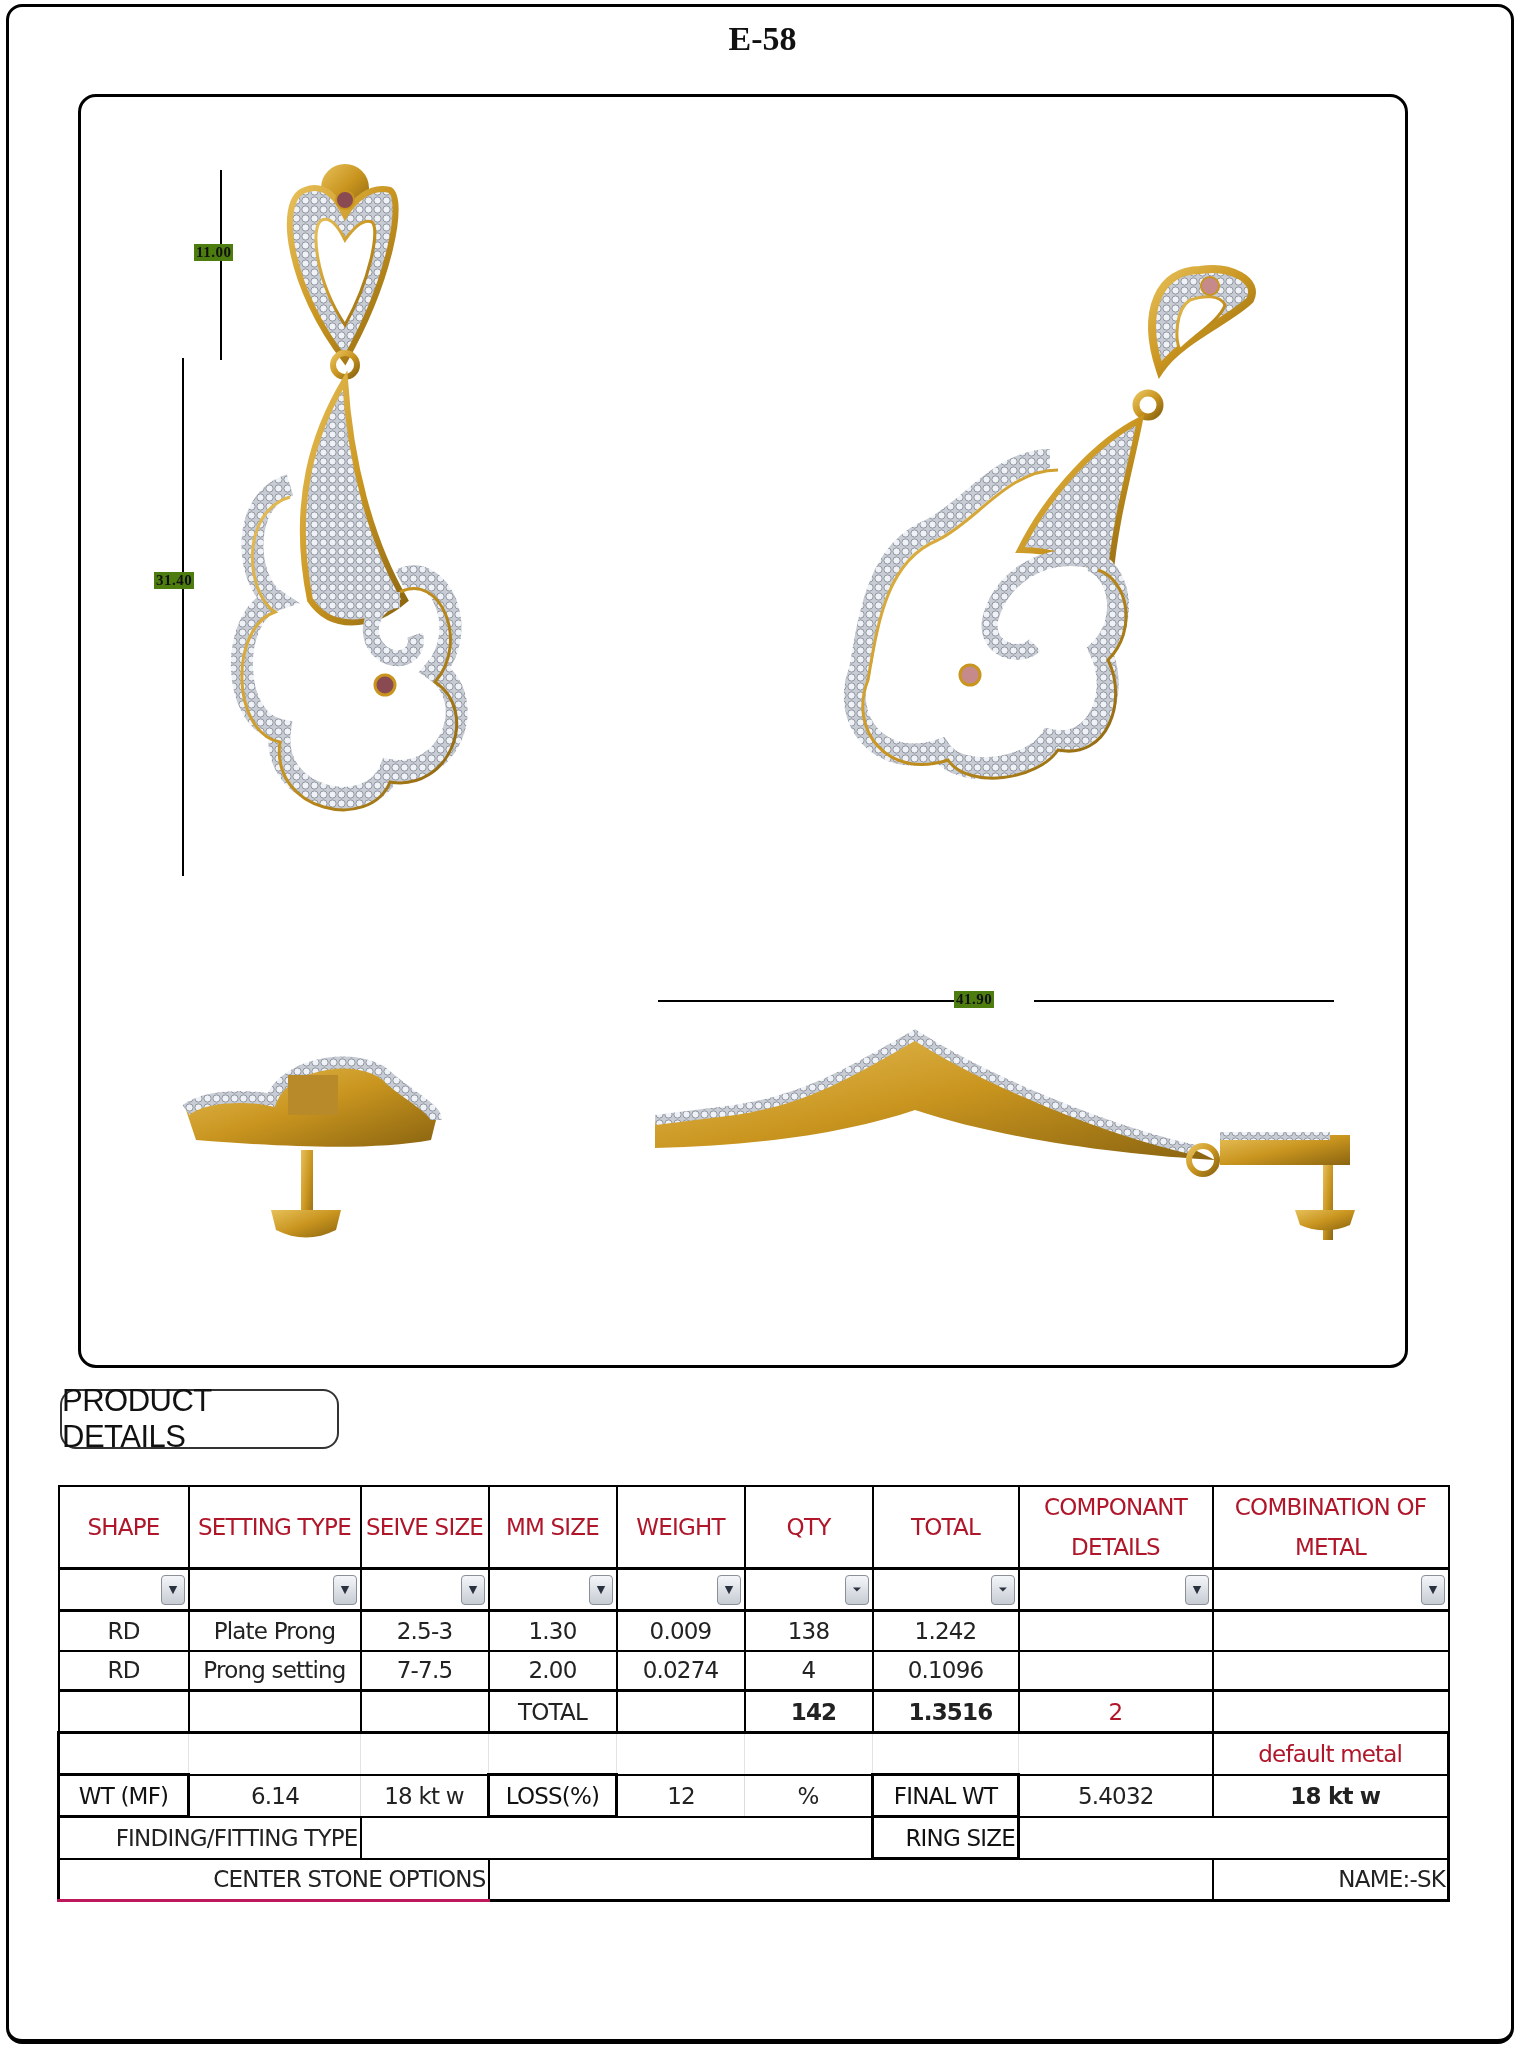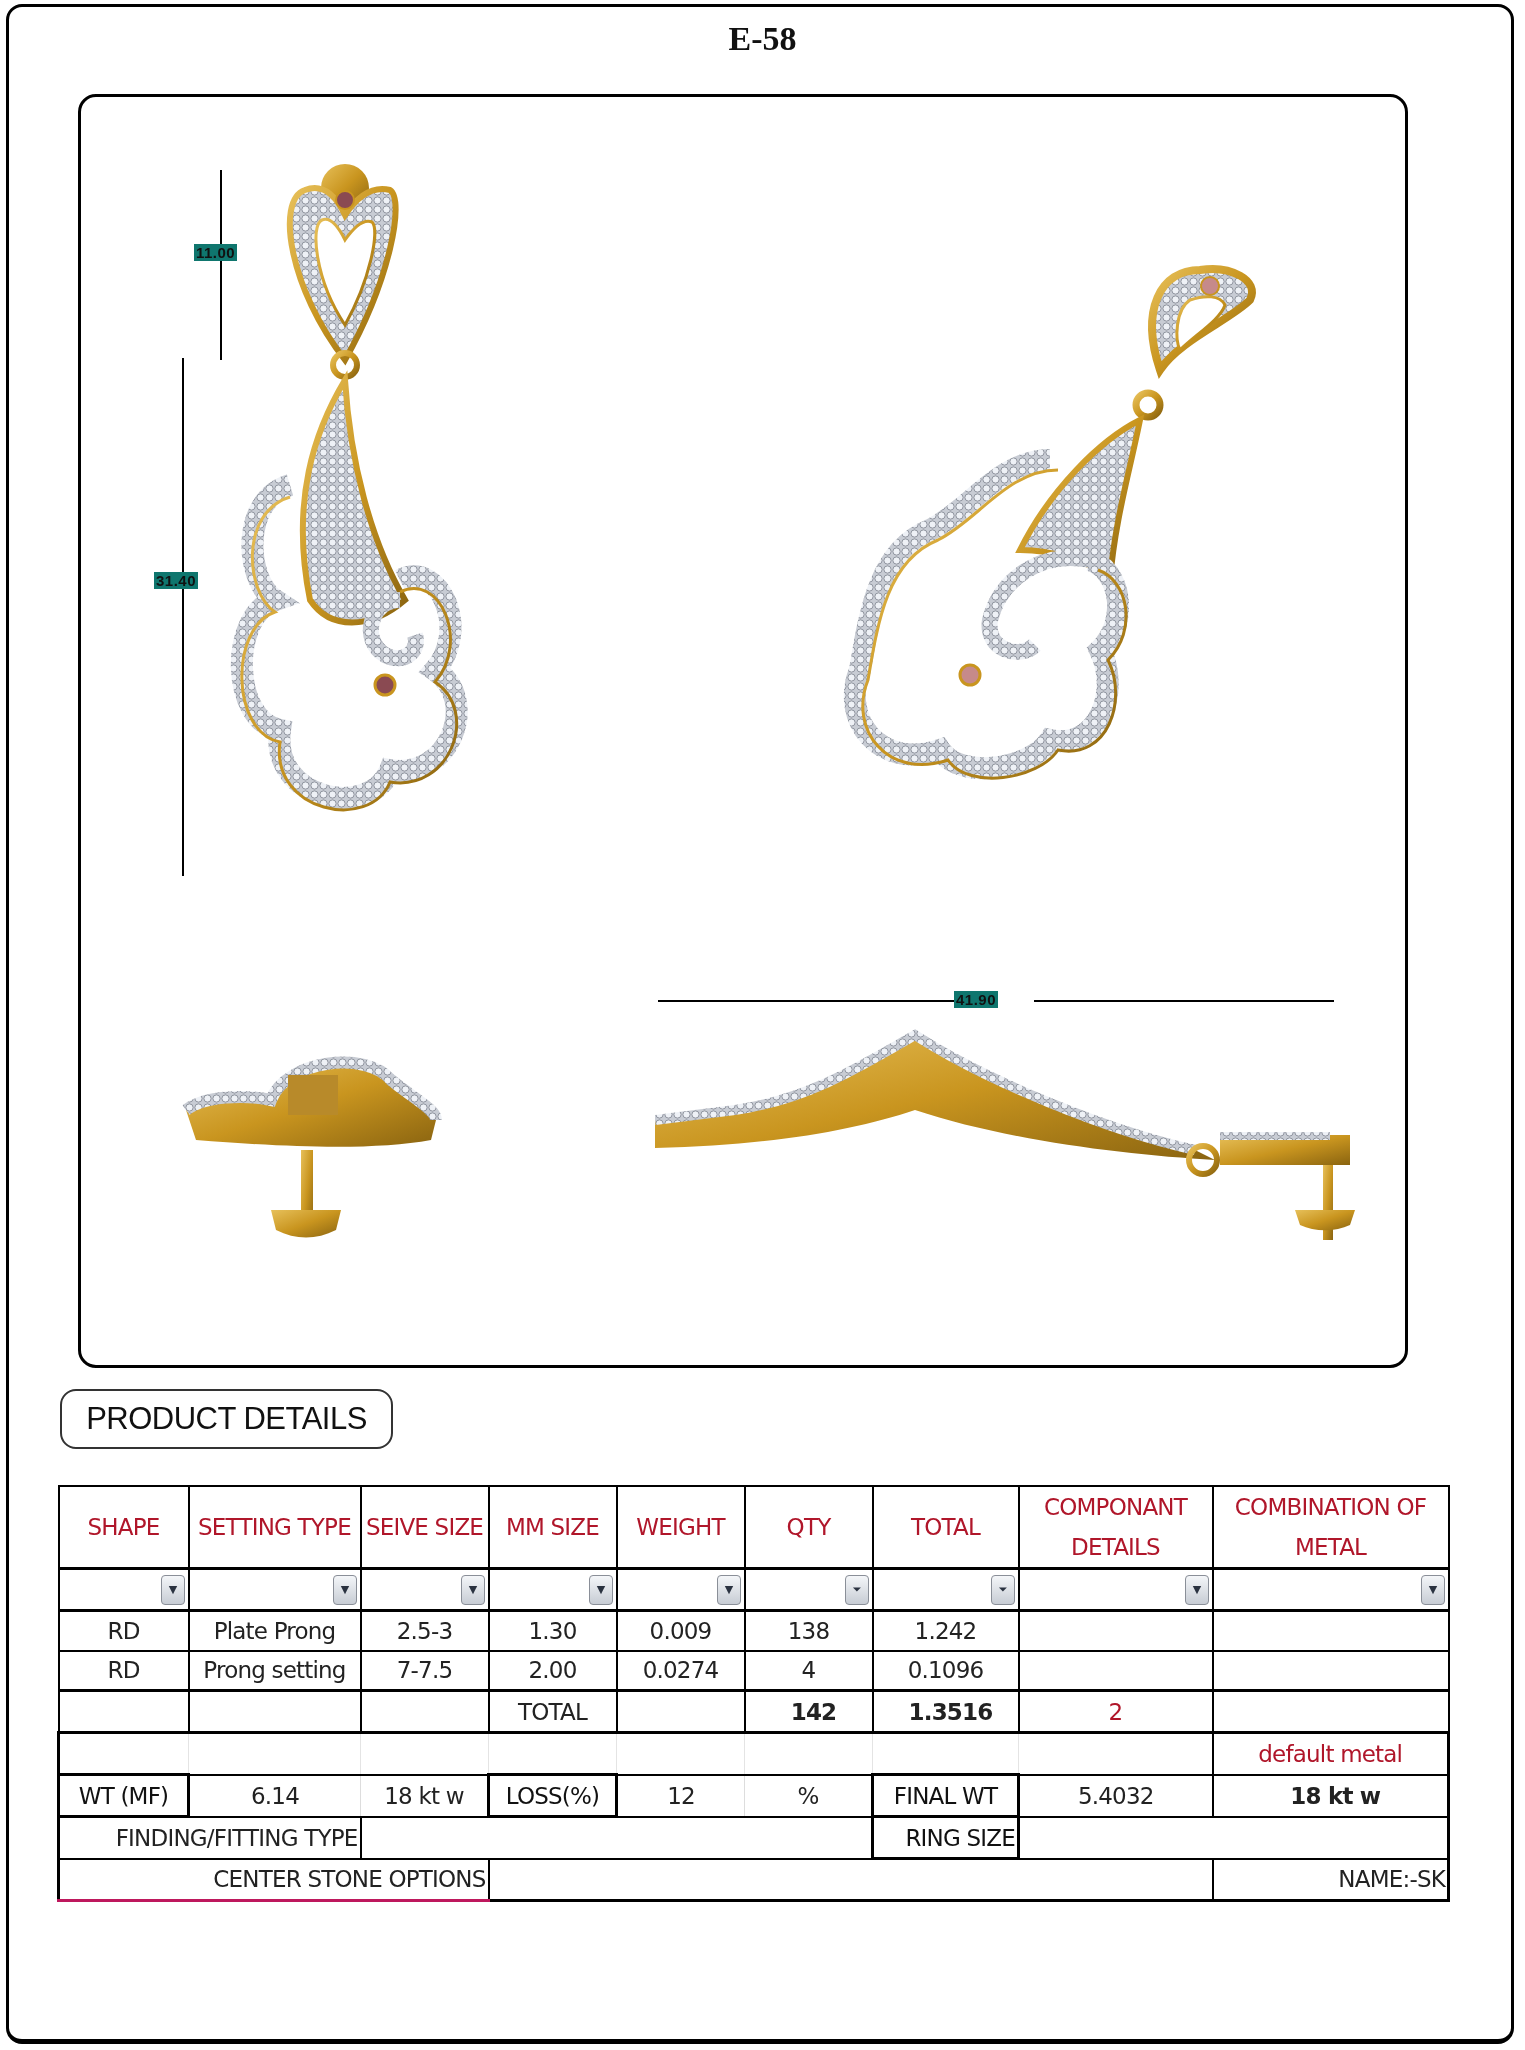--- a/index.html
+++ b/index.html
@@ -17,30 +17,30 @@
   }
   .image-frame {
     position: absolute; left: 78px; top: 94px; width: 1330px; height: 1274px;
     border: 3px solid #000; border-radius: 18px;
   }
 
   
   .dim-line-v { position: absolute; width: 2px; background: #000; }
   .dim-line-h { position: absolute; height: 2px; background: #000; }
   .dim-label {
-    position: absolute; font-family: Liberation Sans, sans-serif; font-weight: bold;
-    font-size: 15px; background: #0f766e; padding: 0 2px; letter-spacing: 0.5px;
+    position: absolute; font-family: Liberation Serif, serif; font-weight: bold;
+    font-size: 15px; background: #4d7c0f; padding: 0 2px; letter-spacing: 0.5px;
   }
 
   
   .render { position: absolute; }
 
   
   .pd-badge {
-    position: absolute; left: 60px; top: 1389px; width: 333px; height: 60px;
+    position: absolute; left: 60px; top: 1389px; width: 279px; height: 60px;
     border: 2px solid #333; border-radius: 16px;
     font-family: "Liberation Sans", sans-serif; font-size: 31px; color: #111;
     display: flex; align-items: center; justify-content: center; letter-spacing: -0.5px;
   }
 
   
   .details-table {
     position: absolute; left: 57px; top: 1485px; width: 1390px;
     border-collapse: collapse; table-layout: fixed;
     font-family: "DejaVu Sans", sans-serif; font-size: 23px; color: #222;

